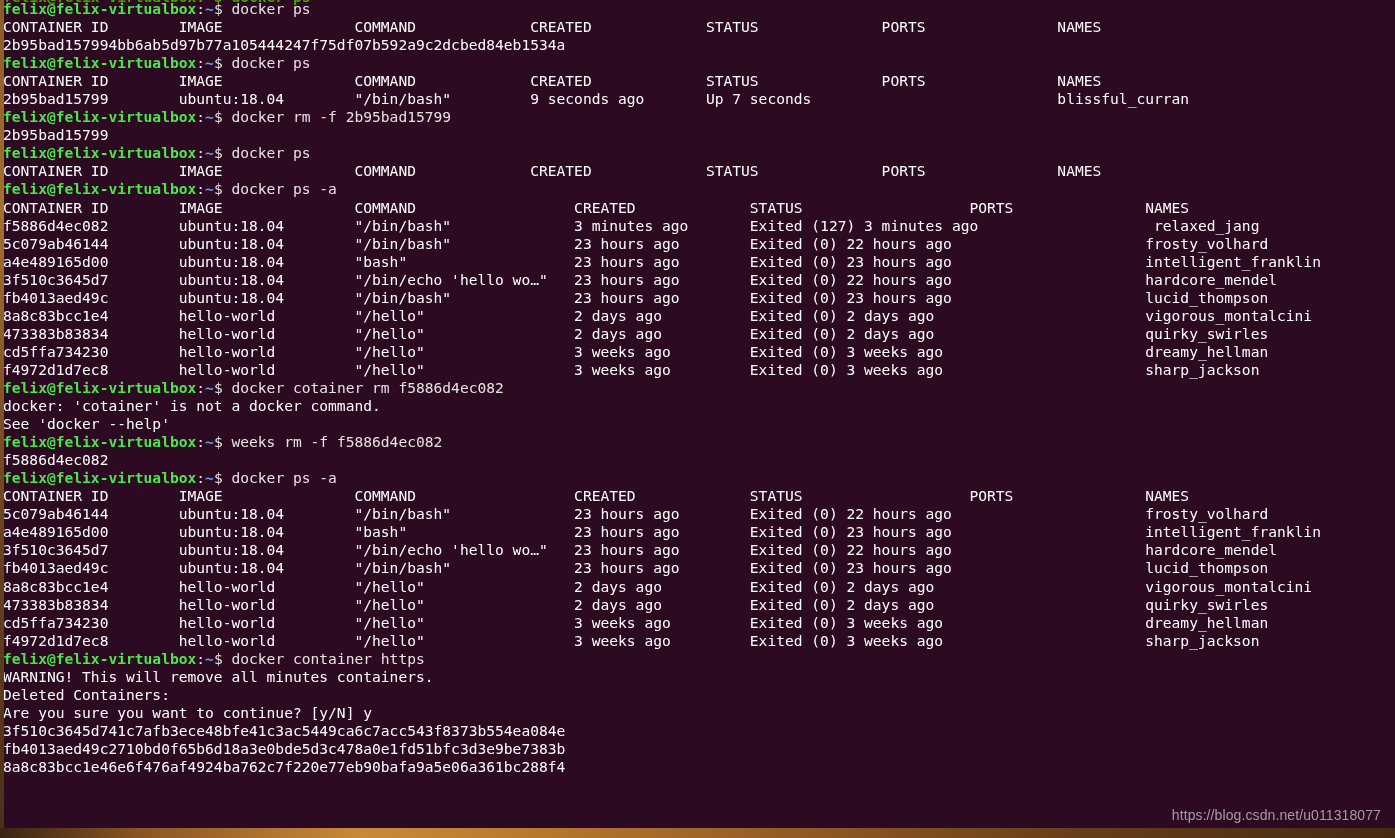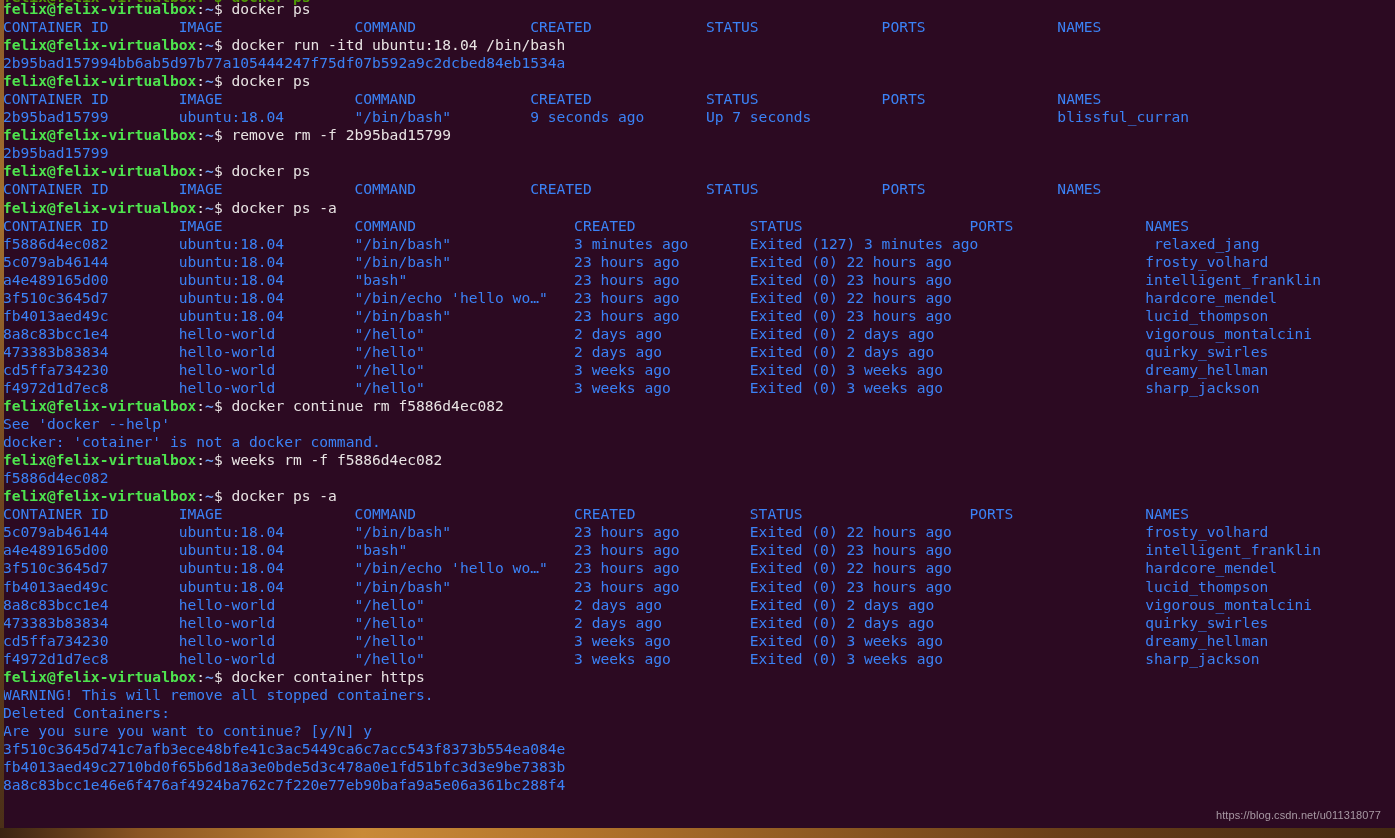--- a/index.html
+++ b/index.html
@@ -38,82 +38,81 @@
   #top-clip {
     position:absolute; left:3px; top:-12px; height:18.05px; white-space:pre;
     color:#4e9a06; font-weight:bold;
   }
 
   .host { color:#4ee44e; font-weight:bold; }
   .colon { color:#e8e3e3; }
   .tilde { color:#6a9ff5; font-weight:bold; }
   .dollar { color:#e8e3e3; }
   .cmd { color:#e8e3e3; }
-  .out { color:#3b82f6; }
+  .out { color:#ffffff; }
 
   .watermark {
     position:absolute;
     right:14px;
     top:806px;
     font-family:"Liberation Sans","DejaVu Sans",sans-serif;
-    font-size:11px;
+    font-size:14px;
     color:#a89aa4;
     letter-spacing:0.1px;
     z-index:4;
     white-space:pre;
   }
 </style>
 </head>
 <body>
 
 <div id="desktop-left-strip"></div>
 <div id="desktop-bottom-strip"></div>
 
 <div id="terminal">
   <div id="top-clip">felix@felix-virtualbox:~$ docker ps</div>
   <div id="terminal-body">
       <div class="line"><span class="host">felix@felix-virtualbox</span><span class="colon">:</span><span class="tilde">~</span><span class="dollar">$ </span><span class="cmd">docker ps</span></div>
       <div class="line out">CONTAINER ID        IMAGE               COMMAND             CREATED             STATUS              PORTS               NAMES</div>
-      <div class="line"><span class="host">felix@felix-virtualbox</span><span class="colon">:</span><span class="tilde">~</span><span class="dollar">$ </span><span class="cmd">docker run -itd ubuntu:18.04 /bin/bash</span></div>
       <div class="line out">2b95bad157994bb6ab5d97b77a105444247f75df07b592a9c2dcbed84eb1534a</div>
       <div class="line"><span class="host">felix@felix-virtualbox</span><span class="colon">:</span><span class="tilde">~</span><span class="dollar">$ </span><span class="cmd">docker ps</span></div>
       <div class="line out">CONTAINER ID        IMAGE               COMMAND             CREATED             STATUS              PORTS               NAMES</div>
       <div class="line out">2b95bad15799        ubuntu:18.04        "/bin/bash"         9 seconds ago       Up 7 seconds                            blissful_curran</div>
-      <div class="line"><span class="host">felix@felix-virtualbox</span><span class="colon">:</span><span class="tilde">~</span><span class="dollar">$ </span><span class="cmd">remove rm -f 2b95bad15799</span></div>
+      <div class="line"><span class="host">felix@felix-virtualbox</span><span class="colon">:</span><span class="tilde">~</span><span class="dollar">$ </span><span class="cmd">docker rm -f 2b95bad15799</span></div>
       <div class="line out">2b95bad15799</div>
       <div class="line"><span class="host">felix@felix-virtualbox</span><span class="colon">:</span><span class="tilde">~</span><span class="dollar">$ </span><span class="cmd">docker ps</span></div>
       <div class="line out">CONTAINER ID        IMAGE               COMMAND             CREATED             STATUS              PORTS               NAMES</div>
       <div class="line"><span class="host">felix@felix-virtualbox</span><span class="colon">:</span><span class="tilde">~</span><span class="dollar">$ </span><span class="cmd">docker ps -a</span></div>
       <div class="line out">CONTAINER ID        IMAGE               COMMAND                  CREATED             STATUS                   PORTS               NAMES</div>
       <div class="line out">f5886d4ec082        ubuntu:18.04        "/bin/bash"              3 minutes ago       Exited (127) 3 minutes ago                    relaxed_jang</div>
       <div class="line out">5c079ab46144        ubuntu:18.04        "/bin/bash"              23 hours ago        Exited (0) 22 hours ago                      frosty_volhard</div>
       <div class="line out">a4e489165d00        ubuntu:18.04        "bash"                   23 hours ago        Exited (0) 23 hours ago                      intelligent_franklin</div>
       <div class="line out">3f510c3645d7        ubuntu:18.04        "/bin/echo 'hello wo…"   23 hours ago        Exited (0) 22 hours ago                      hardcore_mendel</div>
       <div class="line out">fb4013aed49c        ubuntu:18.04        "/bin/bash"              23 hours ago        Exited (0) 23 hours ago                      lucid_thompson</div>
       <div class="line out">8a8c83bcc1e4        hello-world         "/hello"                 2 days ago          Exited (0) 2 days ago                        vigorous_montalcini</div>
       <div class="line out">473383b83834        hello-world         "/hello"                 2 days ago          Exited (0) 2 days ago                        quirky_swirles</div>
       <div class="line out">cd5ffa734230        hello-world         "/hello"                 3 weeks ago         Exited (0) 3 weeks ago                       dreamy_hellman</div>
       <div class="line out">f4972d1d7ec8        hello-world         "/hello"                 3 weeks ago         Exited (0) 3 weeks ago                       sharp_jackson</div>
-      <div class="line"><span class="host">felix@felix-virtualbox</span><span class="colon">:</span><span class="tilde">~</span><span class="dollar">$ </span><span class="cmd">docker continue rm f5886d4ec082</span></div>
+      <div class="line"><span class="host">felix@felix-virtualbox</span><span class="colon">:</span><span class="tilde">~</span><span class="dollar">$ </span><span class="cmd">docker cotainer rm f5886d4ec082</span></div>
+      <div class="line out">docker: 'cotainer' is not a docker command.</div>
       <div class="line out">See 'docker --help'</div>
-      <div class="line out">docker: 'cotainer' is not a docker command.</div>
       <div class="line"><span class="host">felix@felix-virtualbox</span><span class="colon">:</span><span class="tilde">~</span><span class="dollar">$ </span><span class="cmd">weeks rm -f f5886d4ec082</span></div>
       <div class="line out">f5886d4ec082</div>
       <div class="line"><span class="host">felix@felix-virtualbox</span><span class="colon">:</span><span class="tilde">~</span><span class="dollar">$ </span><span class="cmd">docker ps -a</span></div>
       <div class="line out">CONTAINER ID        IMAGE               COMMAND                  CREATED             STATUS                   PORTS               NAMES</div>
       <div class="line out">5c079ab46144        ubuntu:18.04        "/bin/bash"              23 hours ago        Exited (0) 22 hours ago                      frosty_volhard</div>
       <div class="line out">a4e489165d00        ubuntu:18.04        "bash"                   23 hours ago        Exited (0) 23 hours ago                      intelligent_franklin</div>
       <div class="line out">3f510c3645d7        ubuntu:18.04        "/bin/echo 'hello wo…"   23 hours ago        Exited (0) 22 hours ago                      hardcore_mendel</div>
       <div class="line out">fb4013aed49c        ubuntu:18.04        "/bin/bash"              23 hours ago        Exited (0) 23 hours ago                      lucid_thompson</div>
       <div class="line out">8a8c83bcc1e4        hello-world         "/hello"                 2 days ago          Exited (0) 2 days ago                        vigorous_montalcini</div>
       <div class="line out">473383b83834        hello-world         "/hello"                 2 days ago          Exited (0) 2 days ago                        quirky_swirles</div>
       <div class="line out">cd5ffa734230        hello-world         "/hello"                 3 weeks ago         Exited (0) 3 weeks ago                       dreamy_hellman</div>
       <div class="line out">f4972d1d7ec8        hello-world         "/hello"                 3 weeks ago         Exited (0) 3 weeks ago                       sharp_jackson</div>
       <div class="line"><span class="host">felix@felix-virtualbox</span><span class="colon">:</span><span class="tilde">~</span><span class="dollar">$ </span><span class="cmd">docker container https</span></div>
-      <div class="line out">WARNING! This will remove all stopped containers.</div>
+      <div class="line out">WARNING! This will remove all minutes containers.</div>
       <div class="line out">Deleted Containers:</div>
       <div class="line out">Are you sure you want to continue? [y/N] y</div>
       <div class="line out">3f510c3645d741c7afb3ece48bfe41c3ac5449ca6c7acc543f8373b554ea084e</div>
       <div class="line out">fb4013aed49c2710bd0f65b6d18a3e0bde5d3c478a0e1fd51bfc3d3e9be7383b</div>
       <div class="line out">8a8c83bcc1e46e6f476af4924ba762c7f220e77eb90bafa9a5e06a361bc288f4</div>
     </div>
 </div>
 
 <div class="watermark">https://blog.csdn.net/u011318077</div>
 

